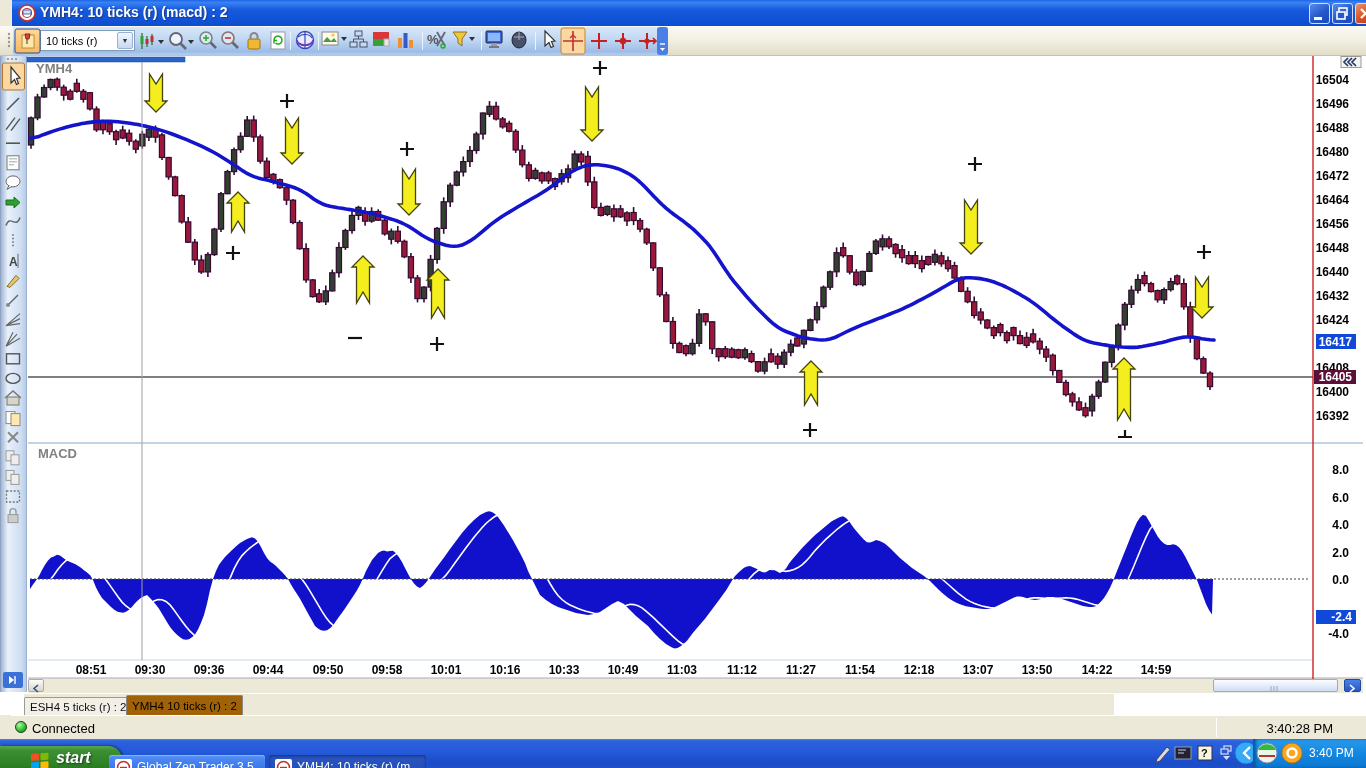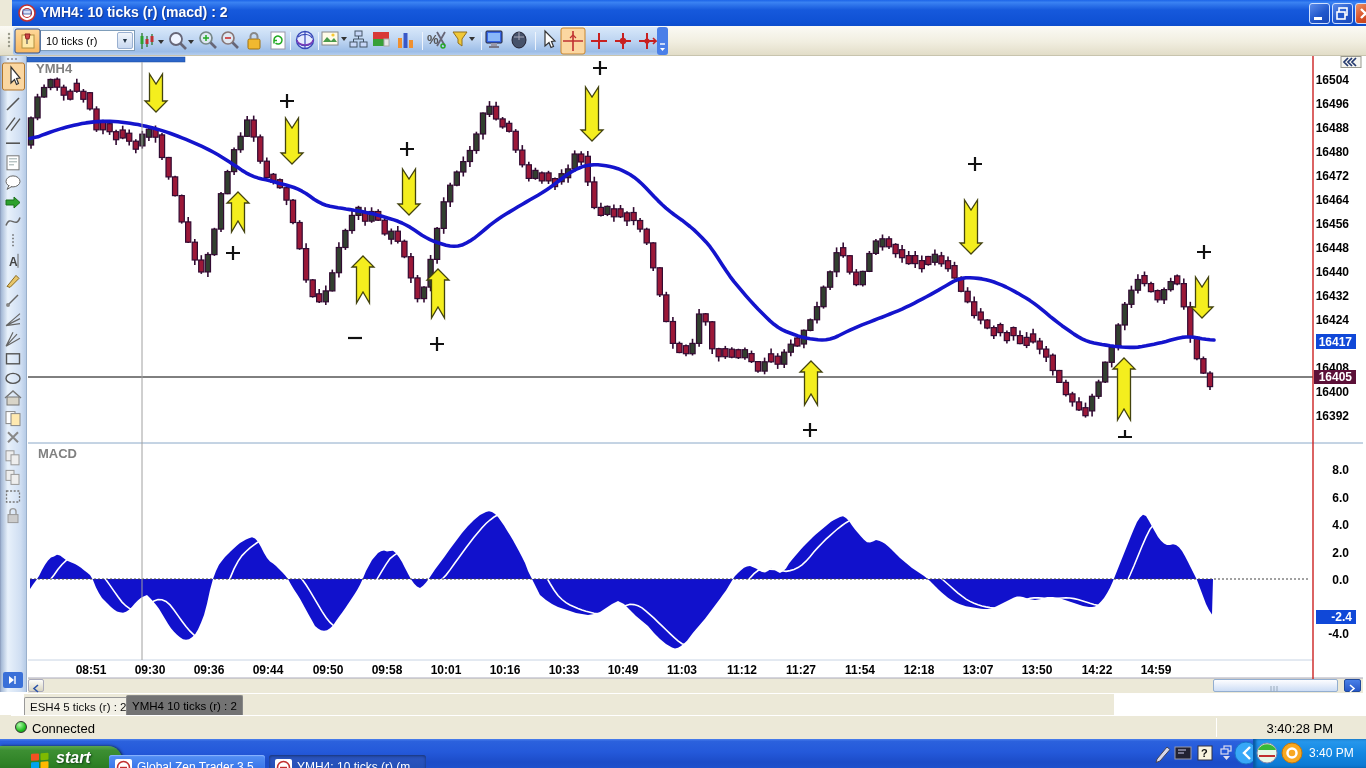--- a/index.html
+++ b/index.html
@@ -723,21 +723,21 @@
   </div>
   <div style="position:absolute;left:1316px;top:0;width:17px;height:13px;background:linear-gradient(180deg,#4a80e8,#2858c8);border:1px solid #224a9a;border-radius:2px;">
     <svg width="15" height="11">
         <path d="M5,2 L9,5.5 L5,9" stroke="#fff" stroke-width="1.6" fill="none"></path>
       </svg>
   </div>
 </div>
 
 <div style="position:absolute;left:0;top:693px;width:1090px;height:22px;background:#ece9d8;border-top:1px solid #fff;margin-left:24px;">
   <div class="tab" style="left:0px;top:3px;background:#f2f0e6;color:#111;">ESH4 5 ticks (r) : 2</div>
-  <div class="tab" style="left:102px;top:1px;background:#737373;color:#000;border-color:#888;padding-top:4px;height:21px;">YMH4 10 ticks (r) : 2</div>
+  <div class="tab" style="left:102px;top:1px;background:#a16207;color:#000;border-color:#888;padding-top:4px;height:21px;">YMH4 10 ticks (r) : 2</div>
 </div>
 
 <div id="statusbar">
   <div style="position:absolute;left:4px;top:5px;width:12px;height:12px;border-radius:50%;background:radial-gradient(circle at 35% 30%,#b0f8a8,#22c022 60%,#109010);border:1px solid #333;"></div>
   <span style="position:absolute;left:21px;top:5px;">Connected</span>
   <span style="position:absolute;right:44px;top:5px;">3:40:28 PM</span>
   <div style="position:absolute;right:160px;top:2px;height:19px;width:1px;background:#b8b4a0;border-right:1px solid #fff;"></div>
 </div>
 
 <div id="taskbar">

